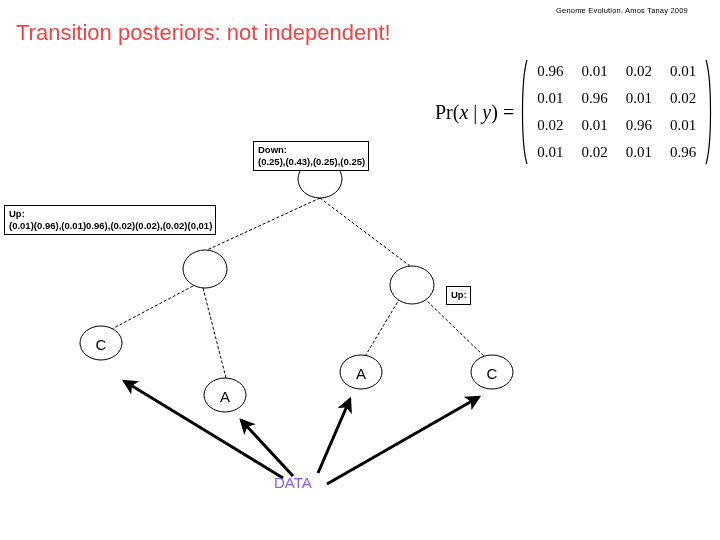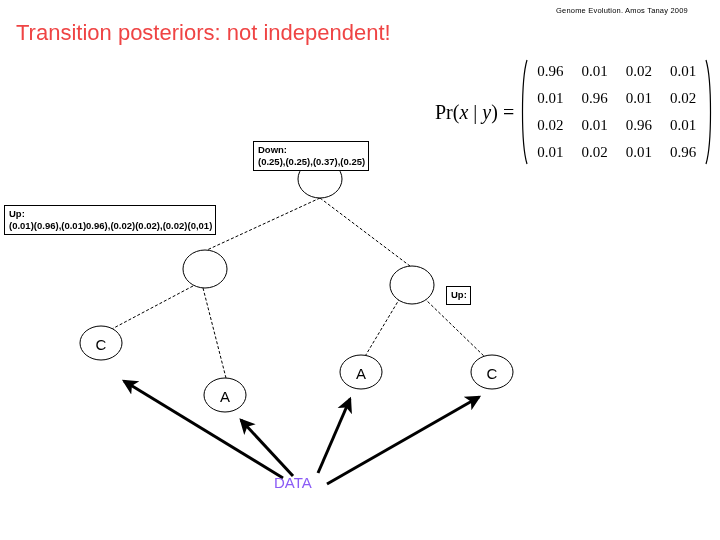--- a/index.html
+++ b/index.html
@@ -231,21 +231,21 @@
       <marker id="ah" markerWidth="6" markerHeight="6" refX="4.4" refY="3" orient="auto" markerUnits="strokeWidth">
         <path d="M0,0.4 L5.2,3 L0,5.6 L1.3,3 Z" fill="#000000"></path>
       </marker>
     </defs>
   </svg>
 
   <div id="data-label">DATA</div>
 
   <div class="anno-box" id="box-down">
     <div>Down:</div>
-    <div>(0.25),(0.25),(0.37),(0.25)</div>
+    <div>(0.25),(0.43),(0.25),(0.25)</div>
   </div>
 
   <div class="anno-box" id="box-up-left">
     <div>Up:</div>
     <div>(0.01)(0.96),(0.01)0.96),(0.02)(0.02),(0.02)(0,01)</div>
   </div>
 
   <div class="anno-box" id="box-up-right">
     <div>Up:</div>
   </div>

